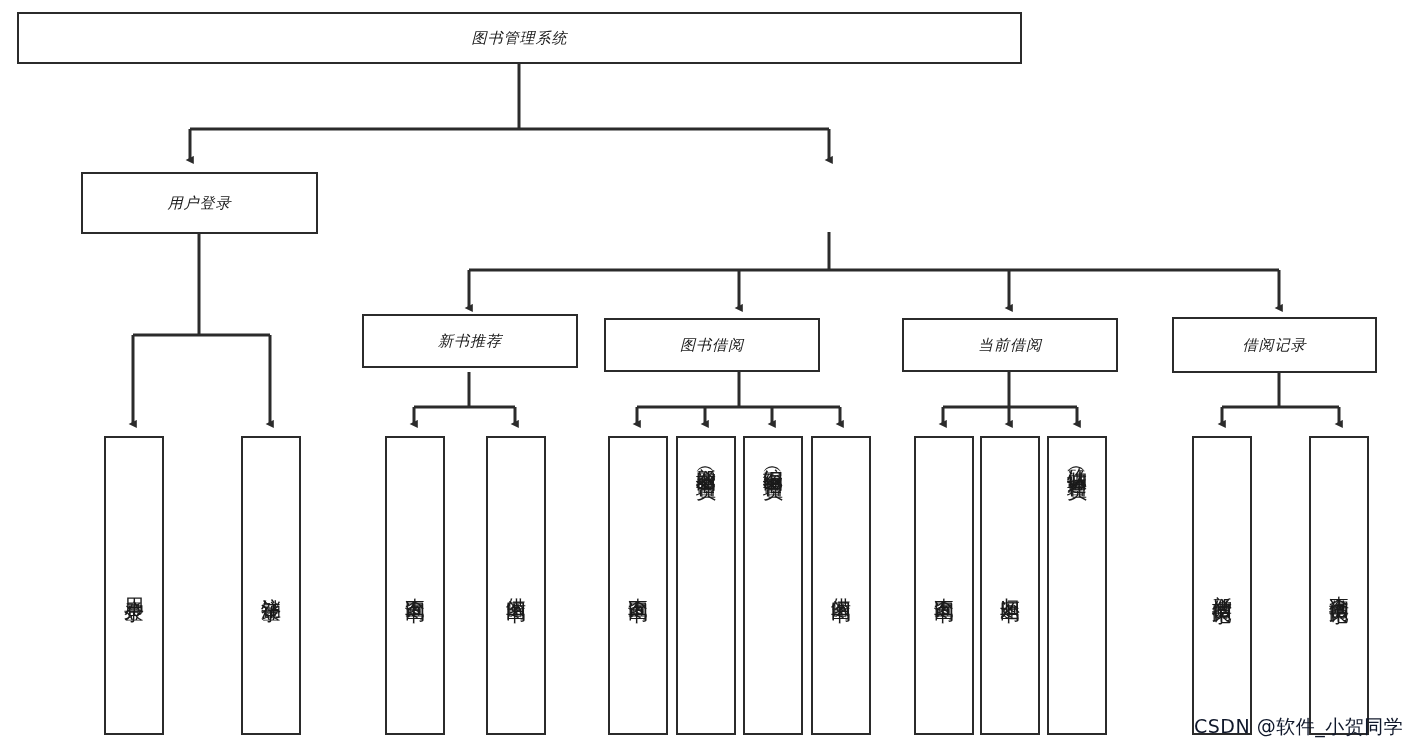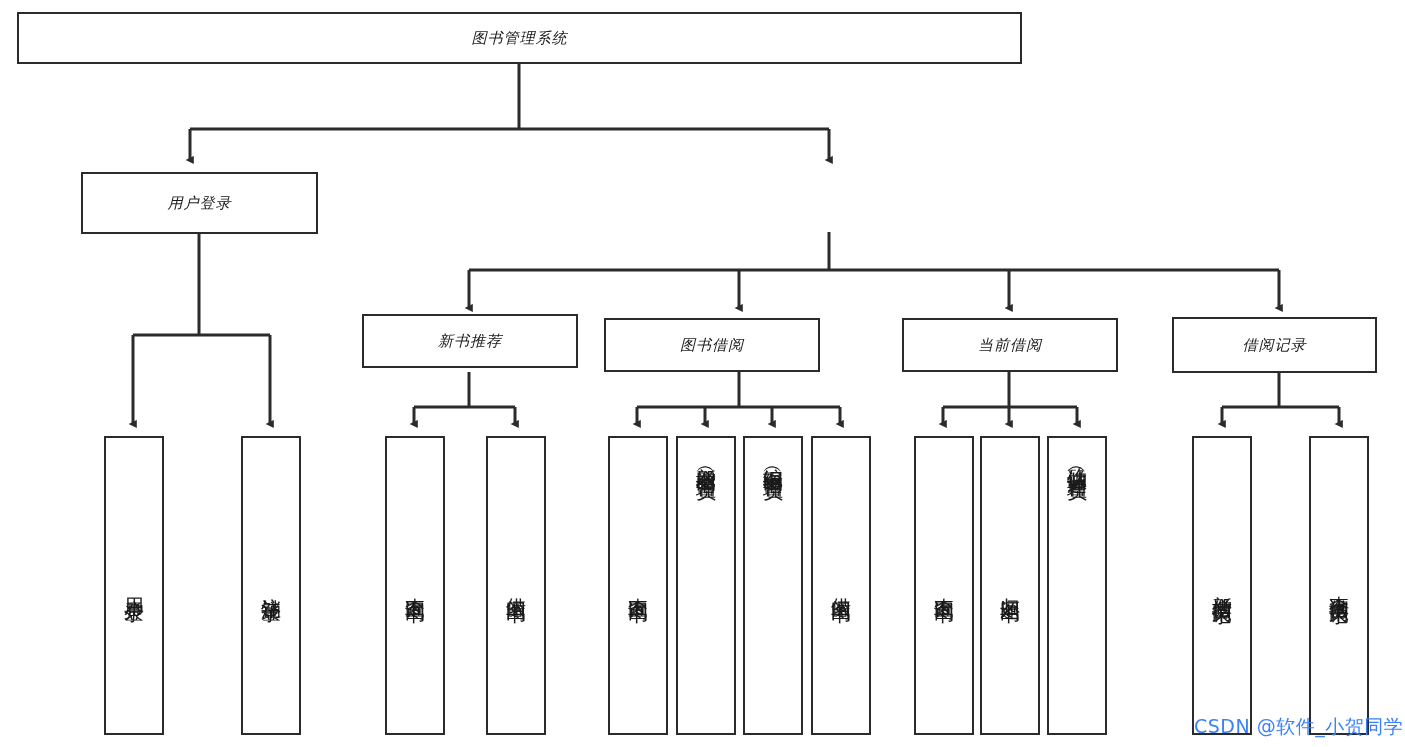--- a/index.html
+++ b/index.html
@@ -53,21 +53,21 @@
     letter-spacing: 2px;
     white-space: nowrap;
   }
   .node.vertical.mid {
     align-items: center;
     padding-top: 0;
   }
   .watermark {
     position: absolute;
     font-size: 19px;
-    color: #3b82f6;
+    color: #0f172a;
     white-space: nowrap;
     letter-spacing: 0.5px;
   }
 </style>
 </head>
 <body>
 
 <div id="canvas">
 
   <svg class="edges" viewBox="0 0 1405 747" xmlns="http://www.w3.org/2000/svg">

